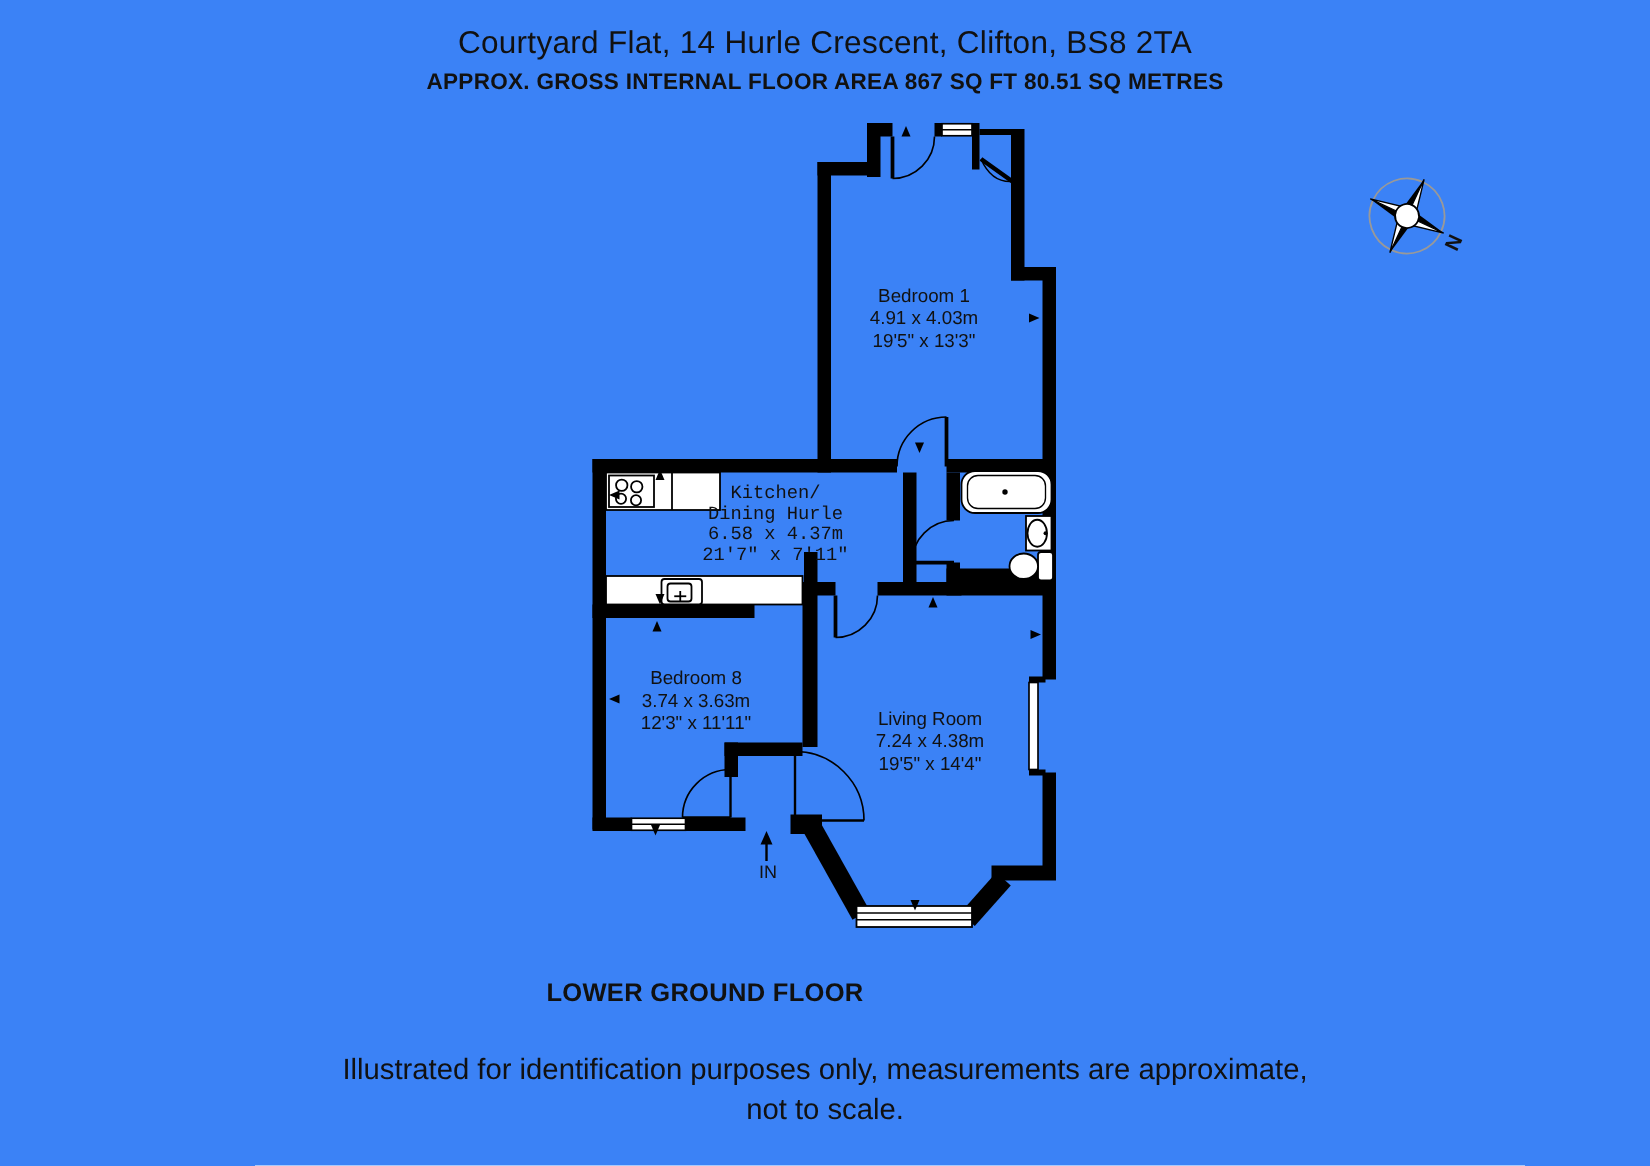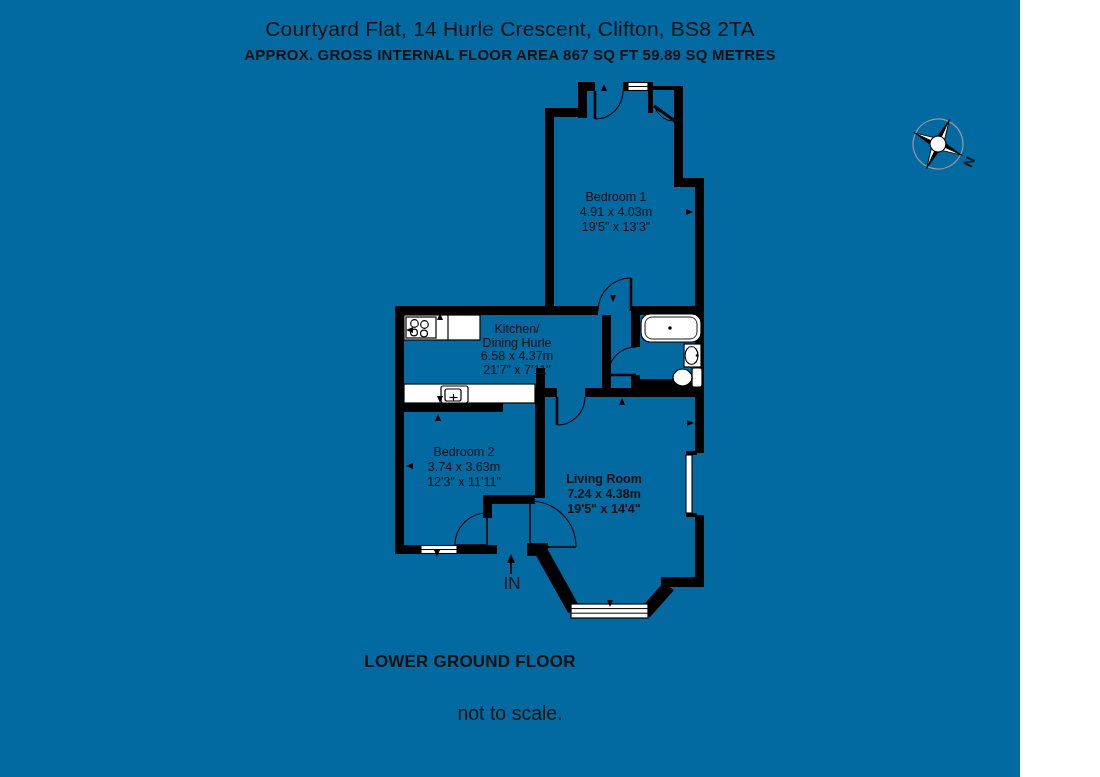--- a/index.html
+++ b/index.html
@@ -1,37 +1,37 @@
 <!DOCTYPE html>
 <html><head>
 <meta charset="utf-8">
 <style>
   html,body{margin:0;padding:0;background:#fff;}
-  .page{position:relative;width:1020px;height:777px;background:#0369a1;overflow:hidden;
+  .page{position:relative;width:1100px;height:777px;background:#3b82f6;overflow:hidden;
         font-family:"Liberation Sans",sans-serif;color:#111;}
   .title{position:absolute;top:17px;left:0;width:100%;text-align:center;
          font-size:21px;letter-spacing:.2px;}
   .subtitle{position:absolute;top:46px;left:0;width:100%;text-align:center;
          font-size:15px;font-weight:bold;letter-spacing:.2px;}
   .plan-svg{position:absolute;left:0;top:0;}
   .room-label{position:absolute;text-align:center;font-size:12.5px;line-height:14.8px;
          transform:translateX(-50%);white-space:nowrap;color:#111;}
   .floor-label{position:absolute;left:470px;top:652px;transform:translateX(-50%);
          font-size:17px;font-weight:bold;letter-spacing:.2px;}
-  .in-label{position:absolute;left:512px;top:574px;transform:translateX(-50%);font-size:17px;}
+  .in-label{position:absolute;left:512px;top:574px;transform:translateX(-50%);font-size:12px;}
   .footer{position:absolute;top:700px;left:0;width:100%;text-align:center;
          font-size:19.5px;line-height:27px;}
 </style>
 </head>
 <body>
 
 <div class="page">
 
   <div class="title">Courtyard Flat, 14 Hurle Crescent, Clifton, BS8 2TA</div>
-  <div class="subtitle">APPROX. GROSS INTERNAL FLOOR AREA 867 SQ FT 59.89 SQ METRES</div>
+  <div class="subtitle">APPROX. GROSS INTERNAL FLOOR AREA 867 SQ FT 80.51 SQ METRES</div>
 
   <svg class="plan-svg" width="1100" height="777" viewBox="0 0 1100 777">
 
     <g fill="#000">
 
       <rect x="578" y="82" width="9" height="36"></rect>
       <rect x="578" y="82" width="17" height="9"></rect>
       <rect x="623" y="82" width="5" height="9"></rect>
       <rect x="648" y="82" width="5" height="31"></rect>
       <rect x="653" y="86" width="29" height="4"></rect>
@@ -208,40 +208,41 @@
       <text transform="translate(938,144) rotate(25) translate(31,3) rotate(90)" font-size="13.5" font-weight="bold" fill="#111" text-anchor="middle" font-family="Liberation Sans, sans-serif">N</text>
     </g>
   </svg>
 
   <div class="room-label" style="left:616px;top:190px;">
     <div>Bedroom 1</div>
     <div>4.91 x 4.03m</div>
     <div>19'5" x 13'3"</div>
   </div>
 
-  <div class="room-label" style="left:517px;top:323px;line-height:13.5px;">
+  <div class="room-label" style="left:517px;top:323px;line-height:13.5px;font-family:Liberation Mono, monospace;">
     <div>Kitchen/</div>
     <div>Dining Hurle</div>
     <div>6.58 x 4.37m</div>
     <div>21'7" x 7'11"</div>
   </div>
 
   <div class="room-label" style="left:464px;top:445px;">
-    <div>Bedroom 2</div>
+    <div>Bedroom 8</div>
     <div>3.74 x 3.63m</div>
     <div>12'3" x 11'11"</div>
   </div>
 
-  <div class="room-label" style="left:604px;top:472px;font-weight:bold;">
+  <div class="room-label" style="left:620px;top:472px;">
     <div>Living Room</div>
     <div>7.24 x 4.38m</div>
     <div>19'5" x 14'4"</div>
   </div>
 
   <div class="in-label">IN</div>
 
   <div class="floor-label">LOWER GROUND FLOOR</div>
 
   <div class="footer">
+    <div>Illustrated for identification purposes only, measurements are approximate,</div>
     <div>not to scale.</div>
   </div>
 
 </div>
 
 </body></html>

